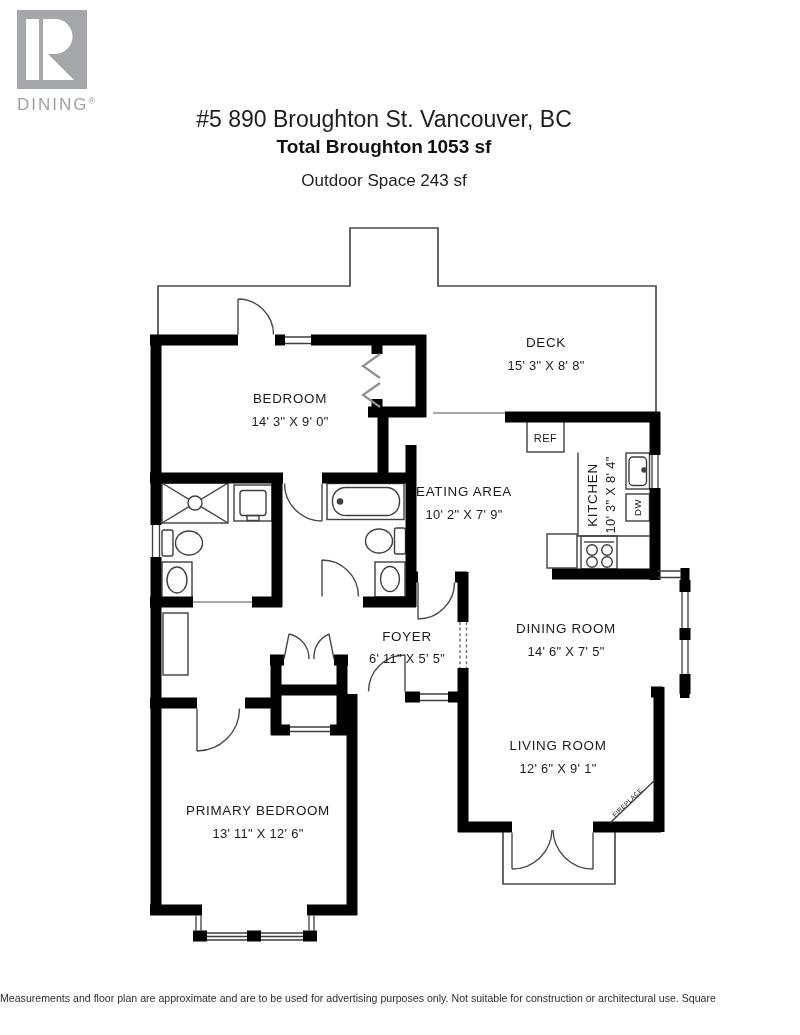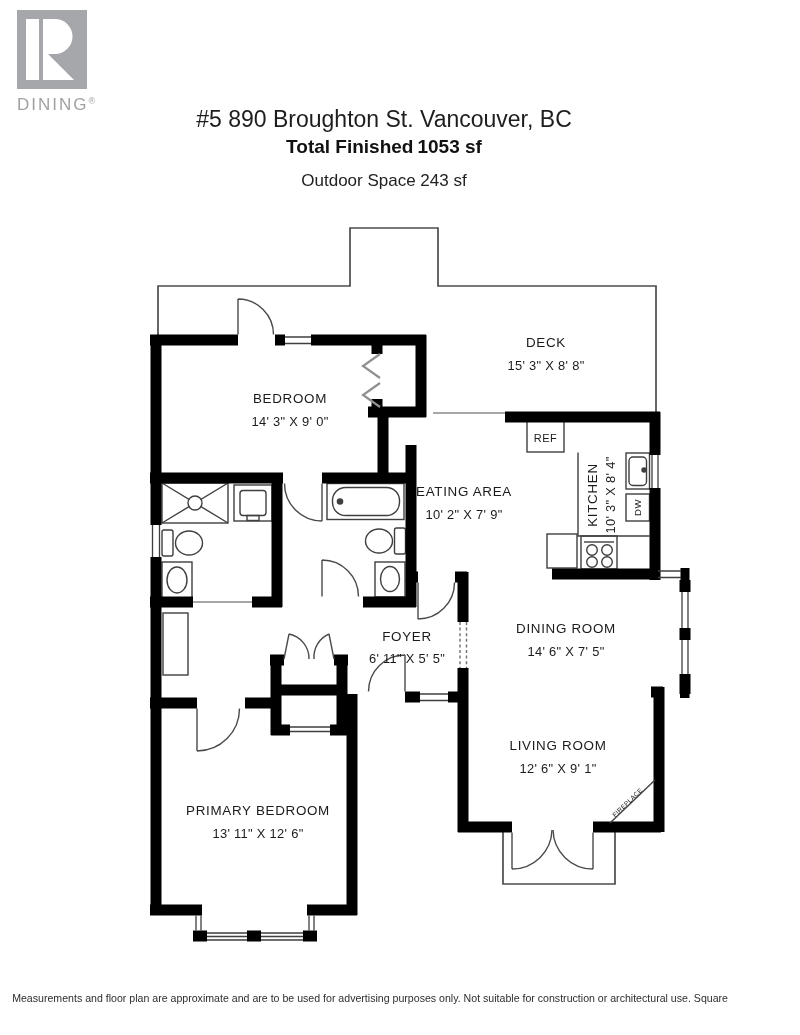--- a/index.html
+++ b/index.html
@@ -7,21 +7,21 @@
         font-family:"Liberation Sans",sans-serif;color:#1b1b1b;}
   .logo{position:absolute;left:17px;top:10px;width:120px;}
   .logo-word{margin-top:2px;font-size:17px;letter-spacing:2px;color:#a0a1a4;font-weight:400;}
   .logo-word sup{font-size:9px;vertical-align:6px;letter-spacing:0;}
   .hdr{position:absolute;left:0;width:768px;text-align:center;}
   .title{top:106px;font-size:23px;color:#1d1d1f;}
   .total{top:136px;font-size:19px;font-weight:bold;color:#111;}
   .total .val{margin-left:4px;}
   .outdoor{top:171px;font-size:17px;color:#222;}
   .plan{position:absolute;left:0;top:0;}
-  .foot{position:absolute;left:0;width:728px;text-align:right;font-size:10.6px;color:#2e2e2e;}
+  .foot{position:absolute;left:0;width:728px;text-align:left;font-size:10.6px;color:#2e2e2e;}
   .f1{top:992px;} .f2{top:1008px;}
   svg text{fill:#1b1b1b;font-family:"Liberation Sans",sans-serif;}
   .rlabel{font-size:13.4px;letter-spacing:0.7px;}
   .rdims{font-size:12.9px;letter-spacing:0.3px;}
   .flabel{font-size:11px;letter-spacing:0.5px;}
   .dwlabel{font-size:9.5px;letter-spacing:0.5px;}
   .fplabel{font-size:6.4px;letter-spacing:0.4px;}
 </style>
 </head>
 <body>
@@ -32,21 +32,21 @@
     <svg width="70" height="79" viewBox="0 0 70 79">
       <rect x="0" y="0" width="70" height="79" fill="#a6a7aa"></rect>
       <rect x="9" y="9" width="13" height="61" fill="#ffffff"></rect>
       <path d="M 26,9 L 38,9 A 17,17 0 0 1 38,44 L 31,44 L 57,70 L 26,70 Z" fill="#ffffff"></path>
     </svg>
     <div class="logo-word"><span>DINING</span><sup>®</sup></div>
   </div>
 
   <div class="hdr title">#5 890 Broughton St. Vancouver, BC</div>
   <div class="hdr total">
-    <span>Total Finished</span><span class="val">1053 sf</span>
+    <span>Total Broughton</span><span class="val">1053 sf</span>
   </div>
   <div class="hdr outdoor">Outdoor Space 243 sf</div>
 
   <svg class="plan" width="800" height="1035" viewBox="0 0 800 1035">
 
     <path d="M 158,336 L 158,286 L 350,286 L 350,228 L 438,228 L 438,286 L 656,286 L 656,413" fill="none" stroke="#4c4c4c" stroke-width="1.7"></path>
     <path d="M 503,832 L 503,884 L 615,884 L 615,832" fill="none" stroke="#4c4c4c" stroke-width="1.7"></path>
 
     <g stroke="#8a8a8a" stroke-width="1.6">
       <path d="M 433,413 L 506,413"></path>

